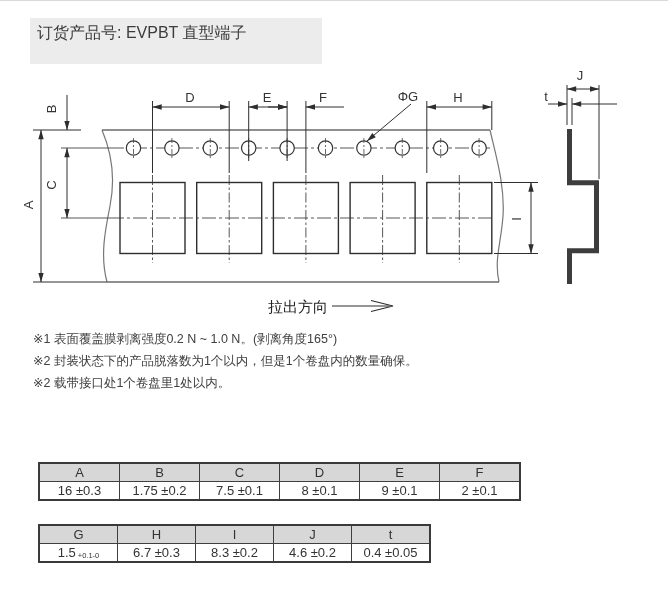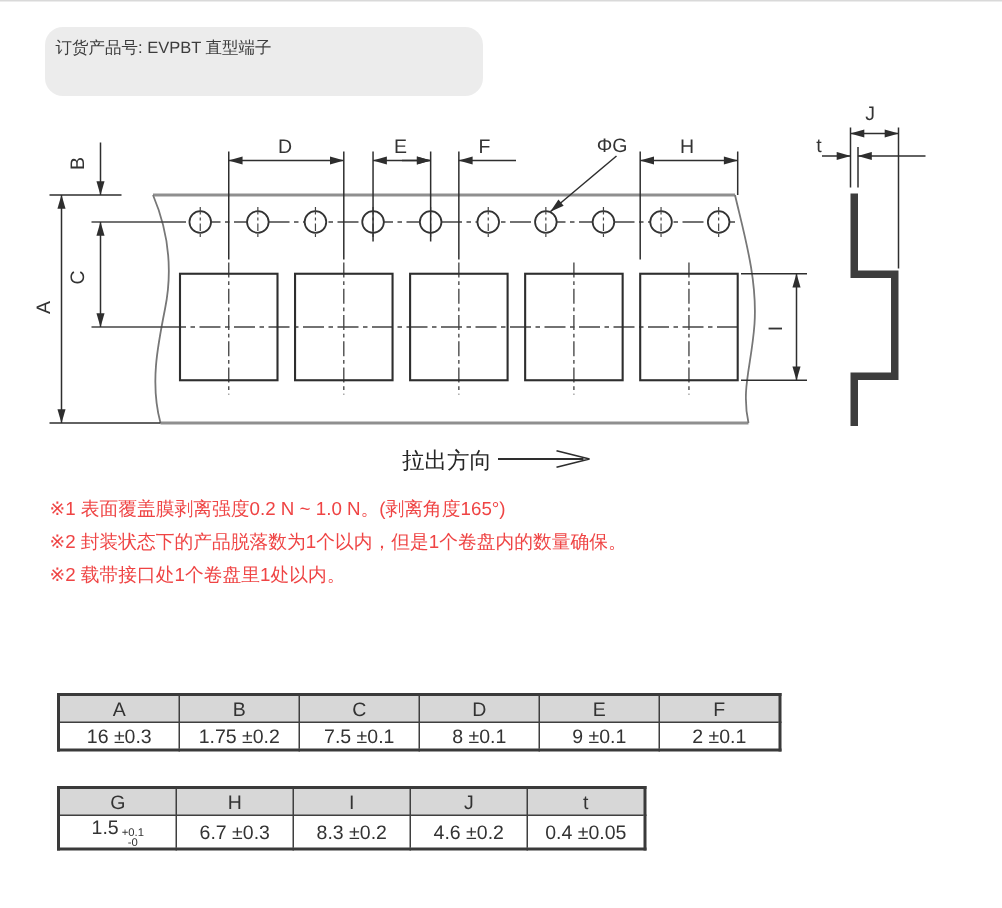--- a/index.html
+++ b/index.html
@@ -4,36 +4,36 @@
 <style>
   html,body{margin:0;padding:0;background:#fff;}
   #page{
     position:relative;width:668px;height:605px;background:#ffffff;overflow:hidden;
     font-family:"Liberation Sans","DejaVu Sans",sans-serif;color:#333;
     border-top:1px solid #d9d9d9;
   }
   
   .hdr{
     position:absolute;left:30px;top:17px;width:278px;height:34px;
-    background:#ececec;padding:6px 7px;font-size:11px;line-height:17px;color:#3c3c3c;border-radius:12px;
+    background:#ececec;padding:6px 7px;font-size:16px;line-height:17px;color:#3c3c3c;
   }
   
   #draw{position:absolute;left:0;top:0;width:668px;height:330px;}
   #draw text{font-family:"Liberation Sans","DejaVu Sans",sans-serif;font-size:13px;fill:#333;}
   #draw text.big{font-size:15px;fill:#262626;}
   
-  .notes{position:absolute;left:33px;top:327px;font-size:12.5px;line-height:22px;color:#ef4444;}
+  .notes{position:absolute;left:33px;top:327px;font-size:12.5px;line-height:22px;color:#404040;}
   
   table.dim{border-collapse:collapse;table-layout:fixed;position:absolute;
     font-size:13px;color:#333;text-align:center;background:#fff;border:2px solid #3a3a3a;}
   table.dim td{border:1px solid #3f3f3f;height:17px;padding:0;overflow:hidden;}
   table.dim tr.hd td{background:#d7d7d7;}
   #t1{left:38px;top:461px;} #t1 td{width:79px;}
   #t2{left:38px;top:523px;} #t2 td{width:77px;}
-  .tol{display:inline-flex;flex-direction:column;justify-content:center;
+  .tol{display:inline-flex;flex-direction:row;justify-content:center;
     font-size:7.5px;line-height:7px;vertical-align:-1px;margin-left:2px;color:#333;text-align:center;}
 </style>
 </head>
 <body>
 
 <div id="page">
 
   <svg id="draw" viewBox="0 0 668 330">
     <defs>
       <marker id="arr" viewBox="0 0 10 6" refX="9.5" refY="3" markerWidth="10" markerHeight="6" orient="auto-start-reverse" markerUnits="userSpaceOnUse">

